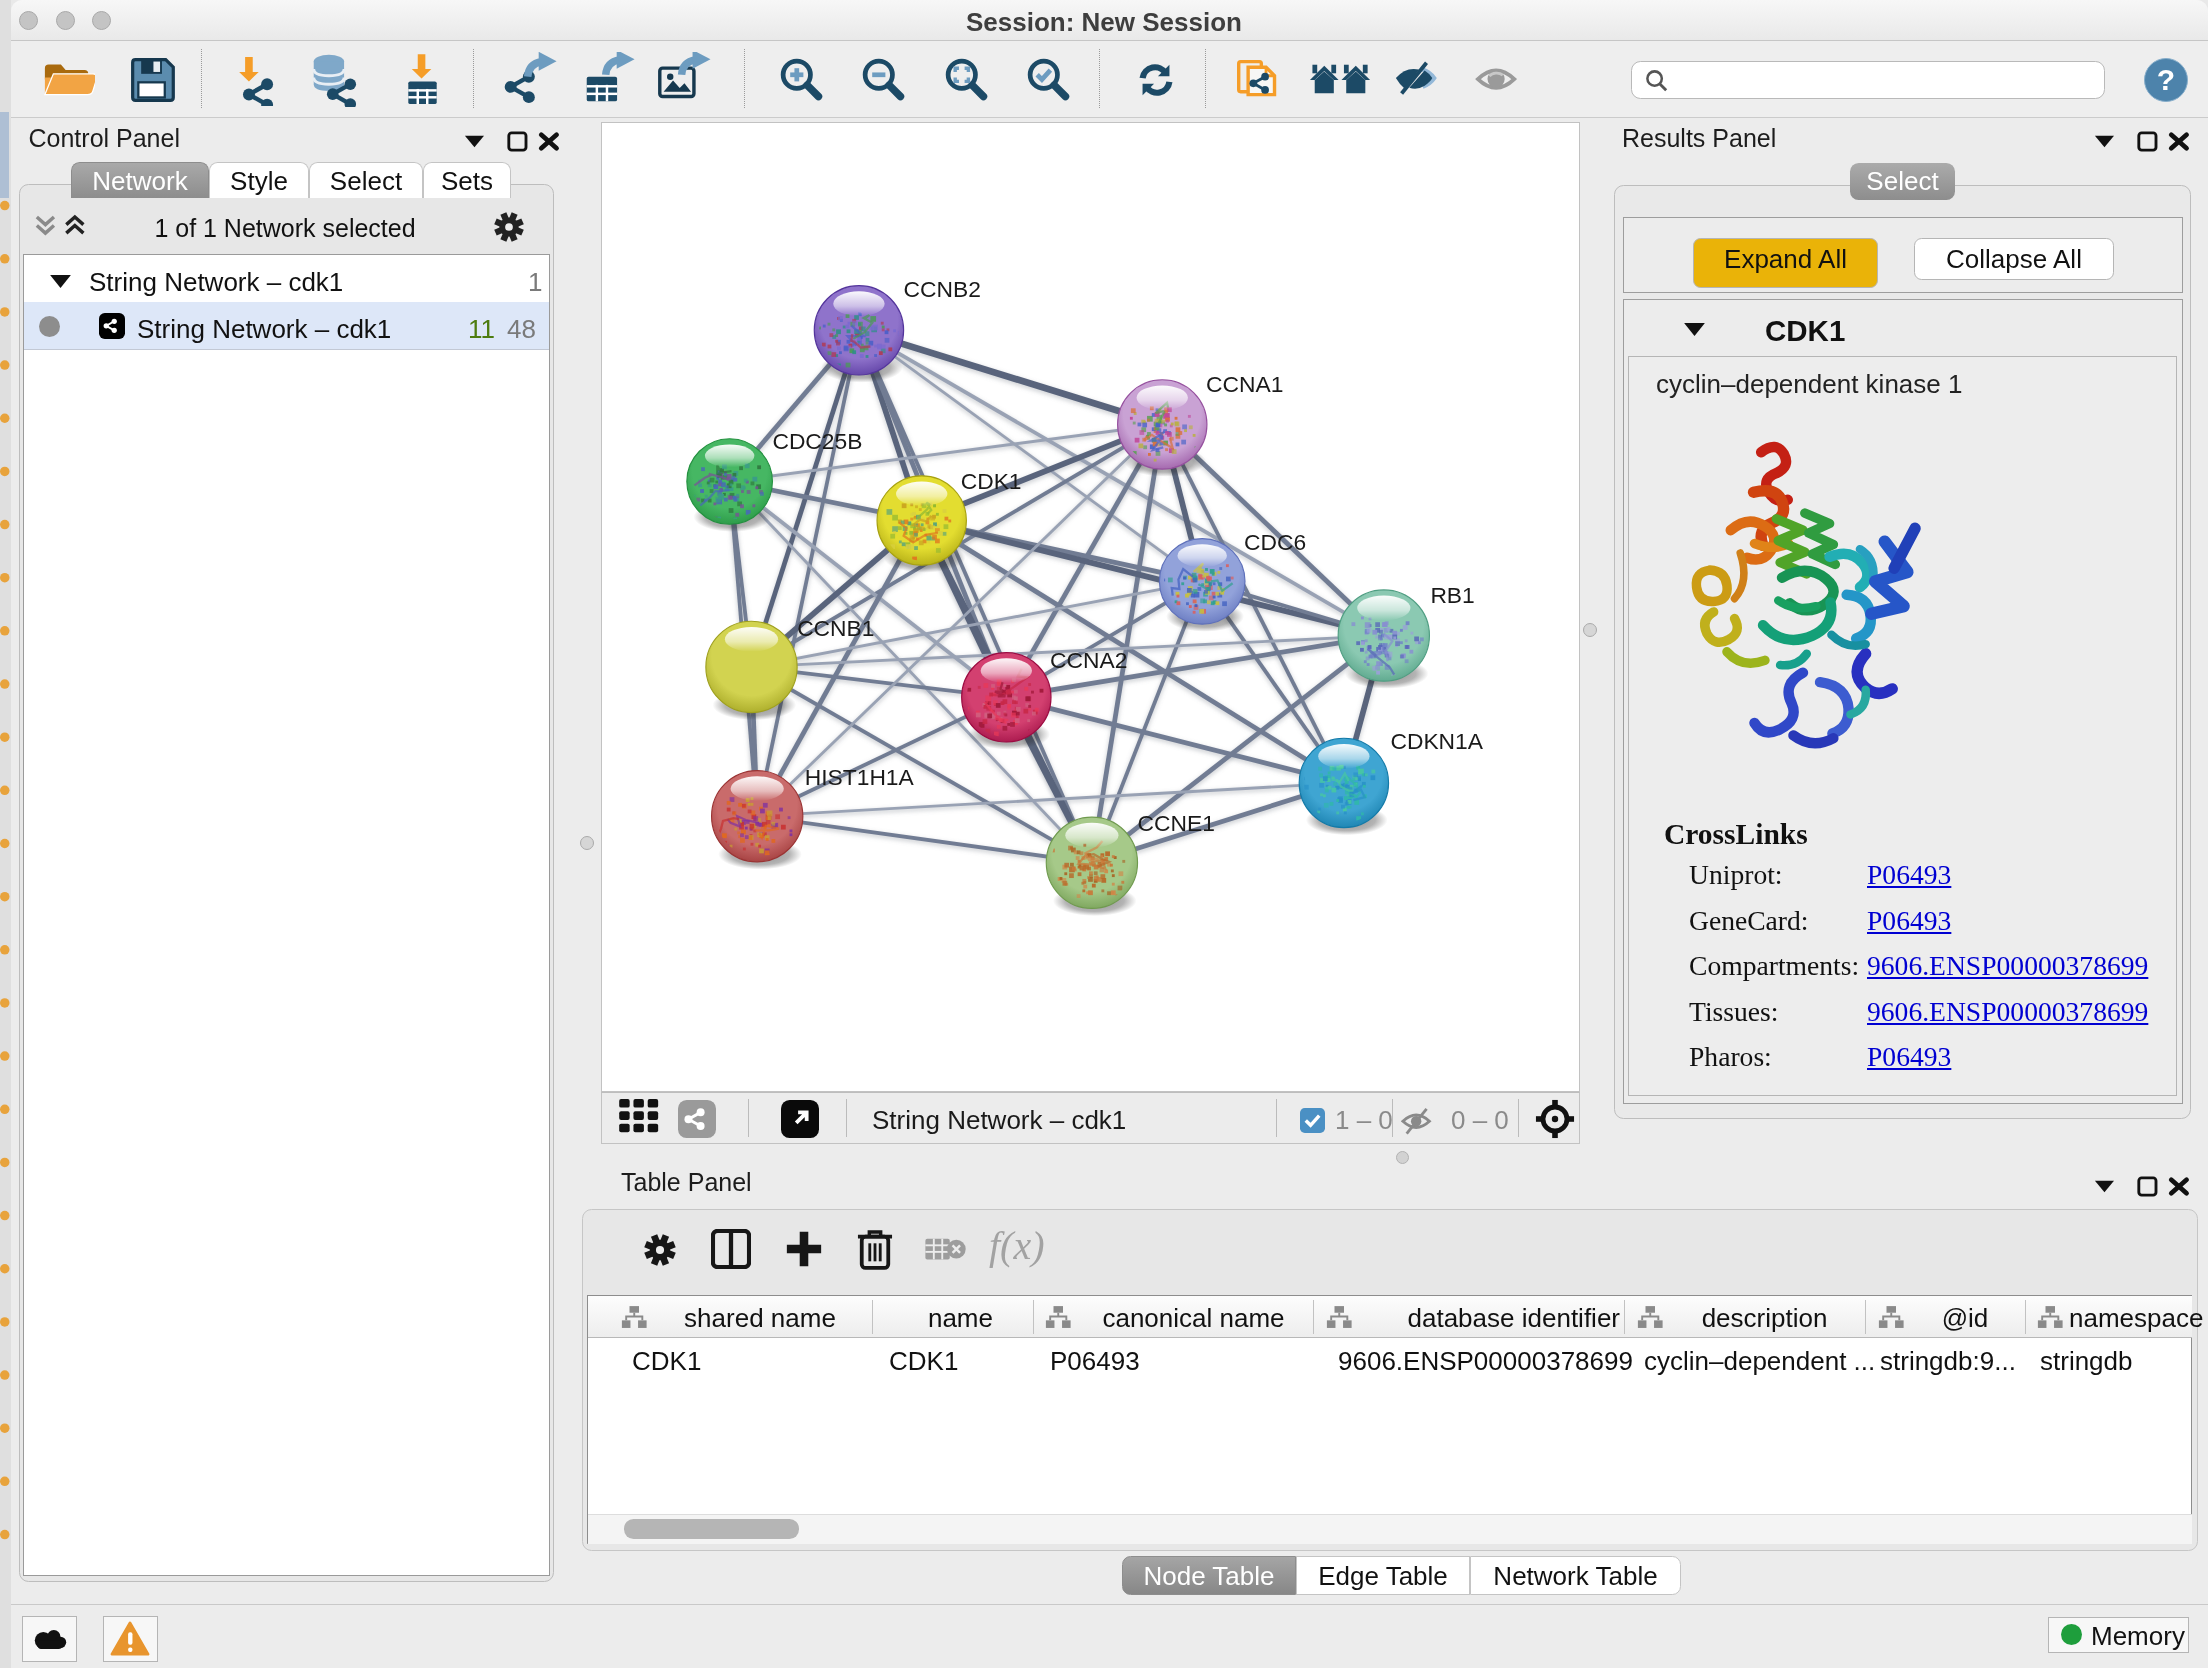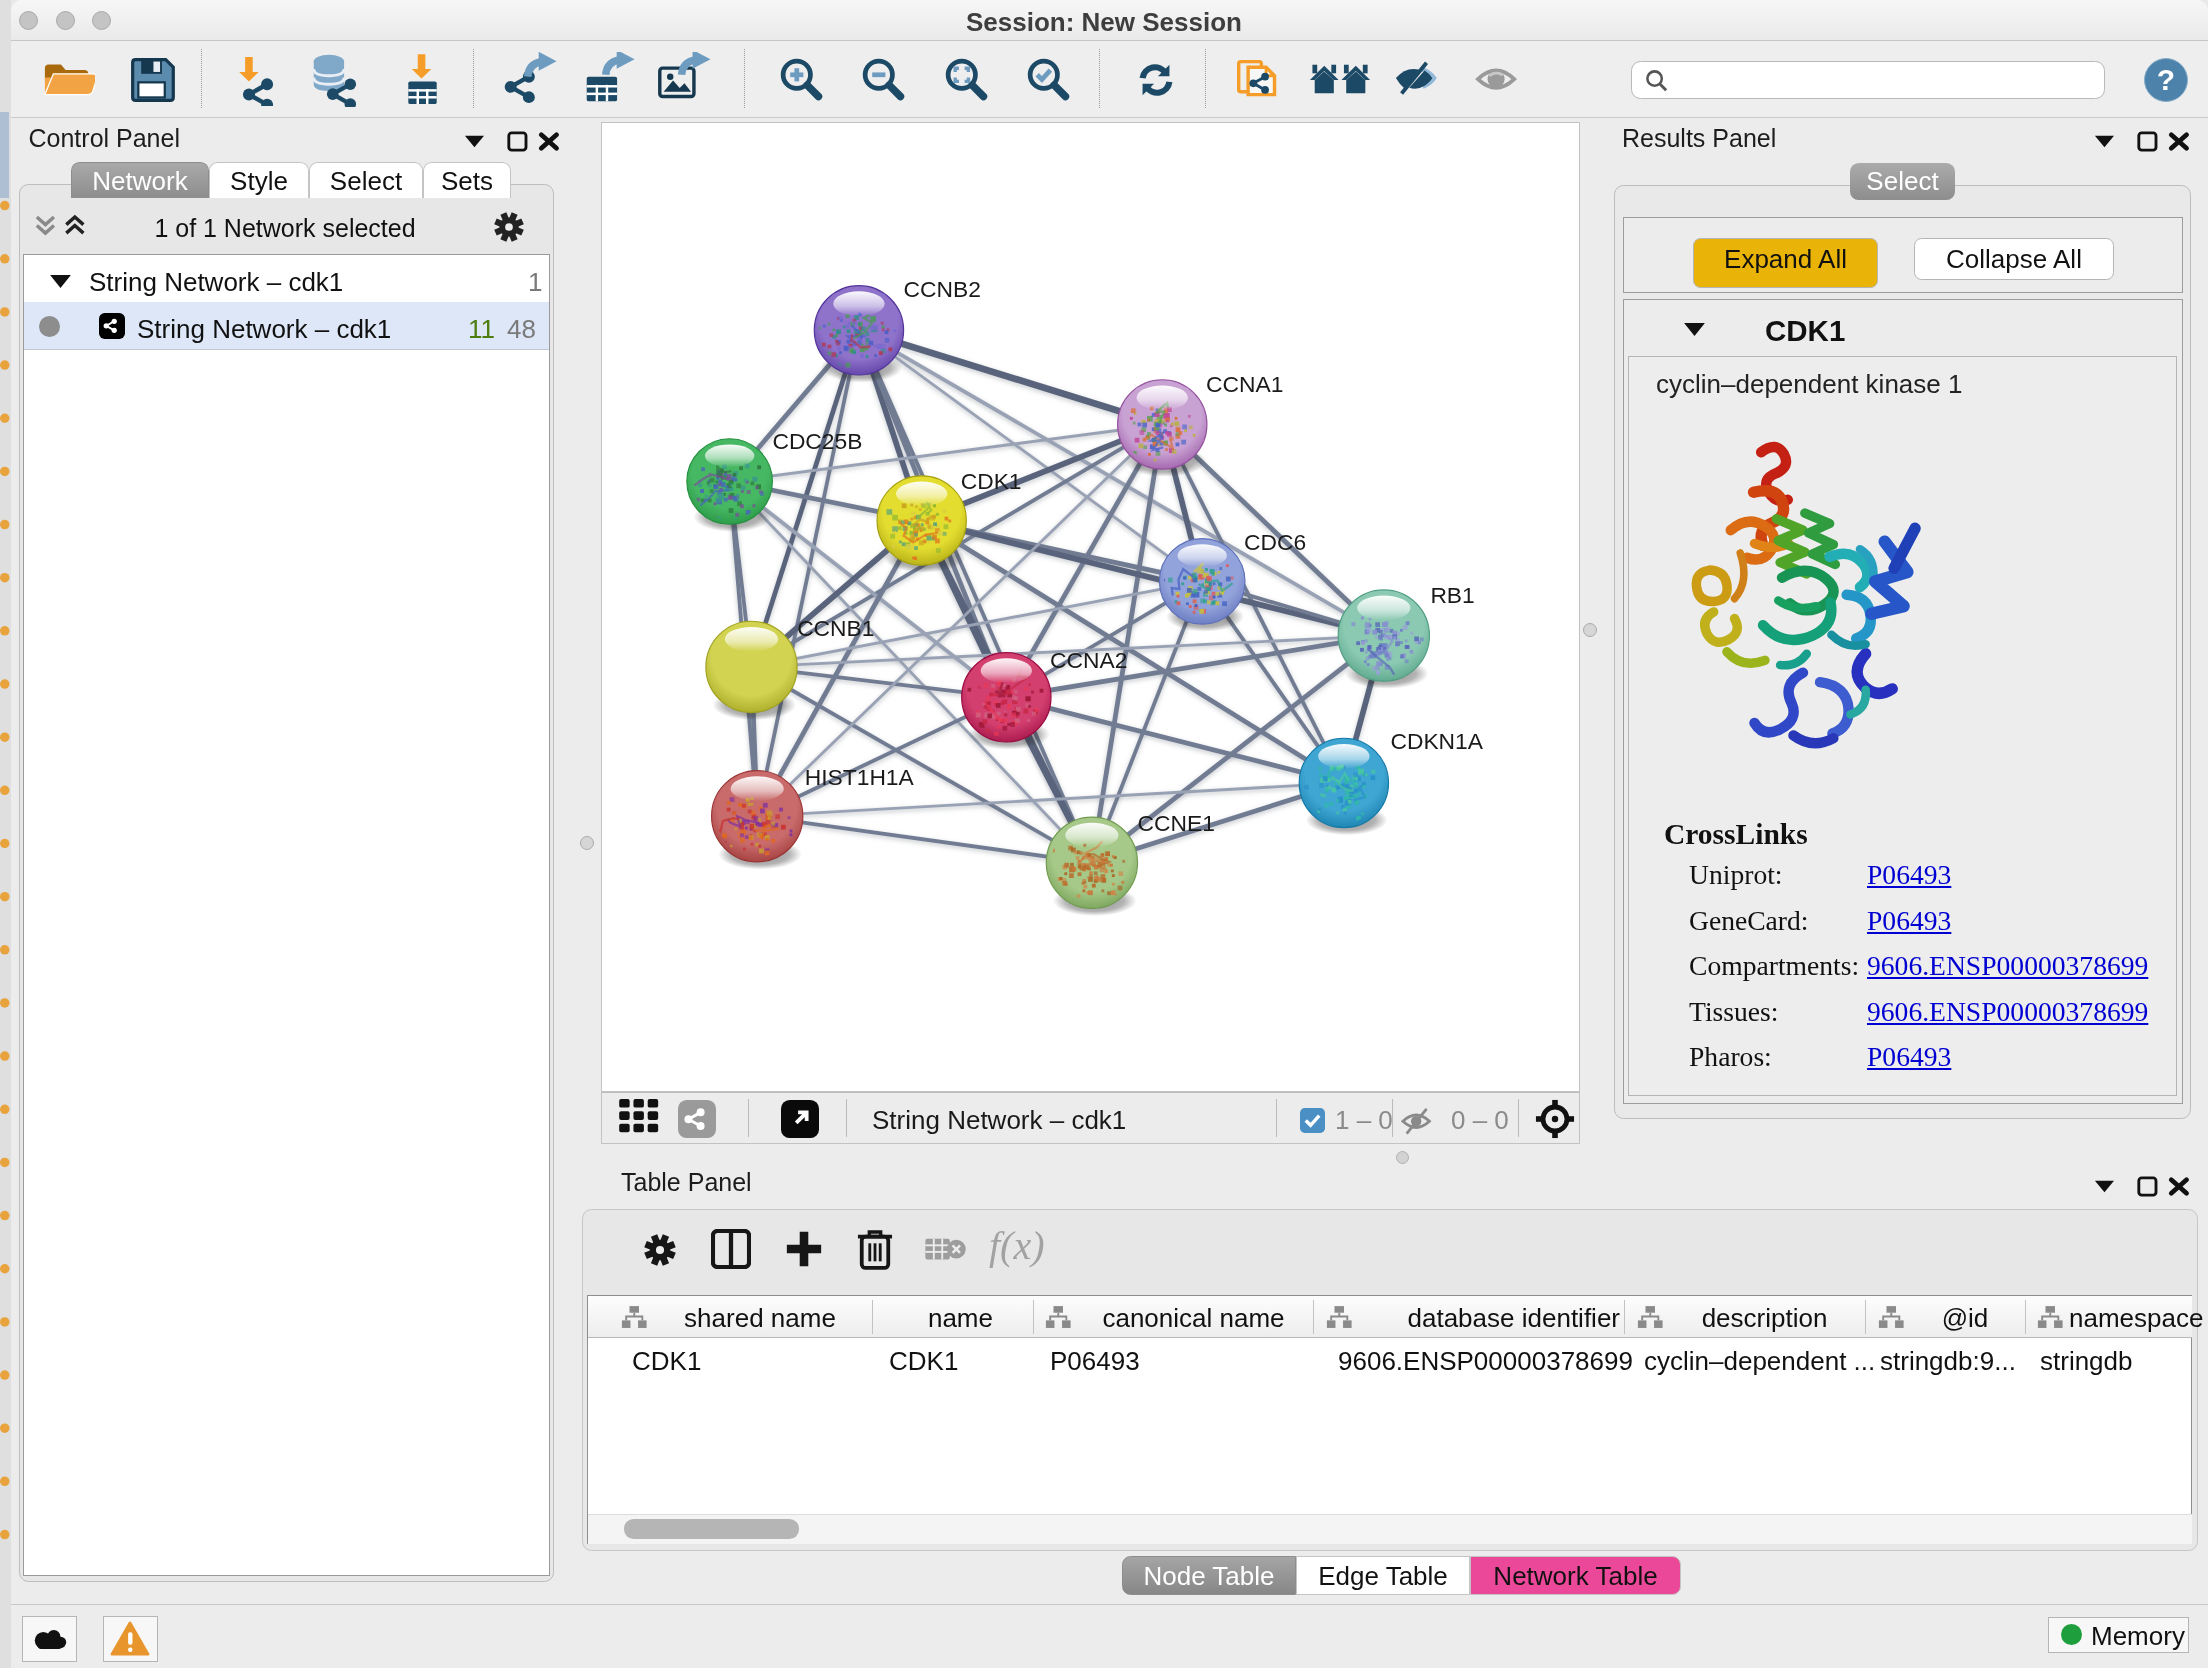--- a/index.html
+++ b/index.html
@@ -1664,21 +1664,21 @@
 <div class="abs" style="left:889px;top:1346px;font-size:26px;color:#111">CDK1</div>
 <div class="abs" style="left:1050px;top:1346px;font-size:26px;color:#111">P06493</div>
 <div class="abs" style="left:1338px;top:1346px;font-size:26px;color:#111">9606.ENSP00000378699</div>
 <div class="abs" style="left:1644px;top:1346px;font-size:26px;color:#111">cyclin–dependent ...</div>
 <div class="abs" style="left:1880px;top:1346px;font-size:26px;color:#111">stringdb:9...</div>
 <div class="abs" style="left:2040px;top:1346px;font-size:26px;color:#111">stringdb</div>
 <div class="abs" style="left:588px;top:1514px;width:1604px;height:29.5px;background:#f4f4f4;border-top:1px solid #ddd"></div>
 <div class="abs" style="left:624px;top:1519px;width:175px;height:20px;background:#b5b5b5;border-radius:9.5px"></div>
 <div class="abs" style="left:1122px;top:1556px;width:174px;height:39px;background:linear-gradient(#a5a5a5,#878787);border:1px solid #8d8d8d;border-radius:8.6px 0 0 8.6px;color:#fff;font-size:26px;text-align:center;line-height:38px">Node Table</div>
 <div class="abs" style="left:1296px;top:1556px;width:174px;height:39px;background:#fff;border:1px solid #c4c4c4;color:#111;font-size:26px;text-align:center;line-height:38px">Edge Table</div>
-<div class="abs" style="left:1470px;top:1556px;width:211px;height:39px;background:#ec4899;border:1px solid #c4c4c4;border-radius:0 8.6px 8.6px 0;color:#111;font-size:26px;text-align:center;line-height:38px">Network Table</div>
+<div class="abs" style="left:1470px;top:1556px;width:211px;height:39px;background:#ffffff;border:1px solid #c4c4c4;border-radius:0 8.6px 8.6px 0;color:#111;font-size:26px;text-align:center;line-height:38px">Network Table</div>
 <div class="abs" style="left:11.4px;top:1604px;width:2197px;height:65px;background:#ececec;border-top:1.9px solid #c9c9c9"></div>
 <div class="abs" style="left:22px;top:1616px;width:55px;height:46px;background:#f7f7f7;border:1.9px solid #b5b5b5"></div>
 <svg class="abs" style="left:29.5px;top:1626px" width="40" height="27" viewBox="0 0 42 28">
     <circle cx="14" cy="15" r="9" fill="#111"></circle>
     <circle cx="25" cy="11" r="7" fill="#111"></circle>
     <circle cx="32" cy="17" r="6" fill="#111"></circle>
     <rect x="8" y="15" width="26" height="9" rx="4" fill="#111"></rect>
   </svg>
 <div class="abs" style="left:103px;top:1616px;width:55px;height:46px;background:#f7f7f7;border:1.9px solid #b5b5b5"></div>
 <svg class="abs" style="left:110px;top:1621px" width="40" height="36" viewBox="0 0 42 38">

